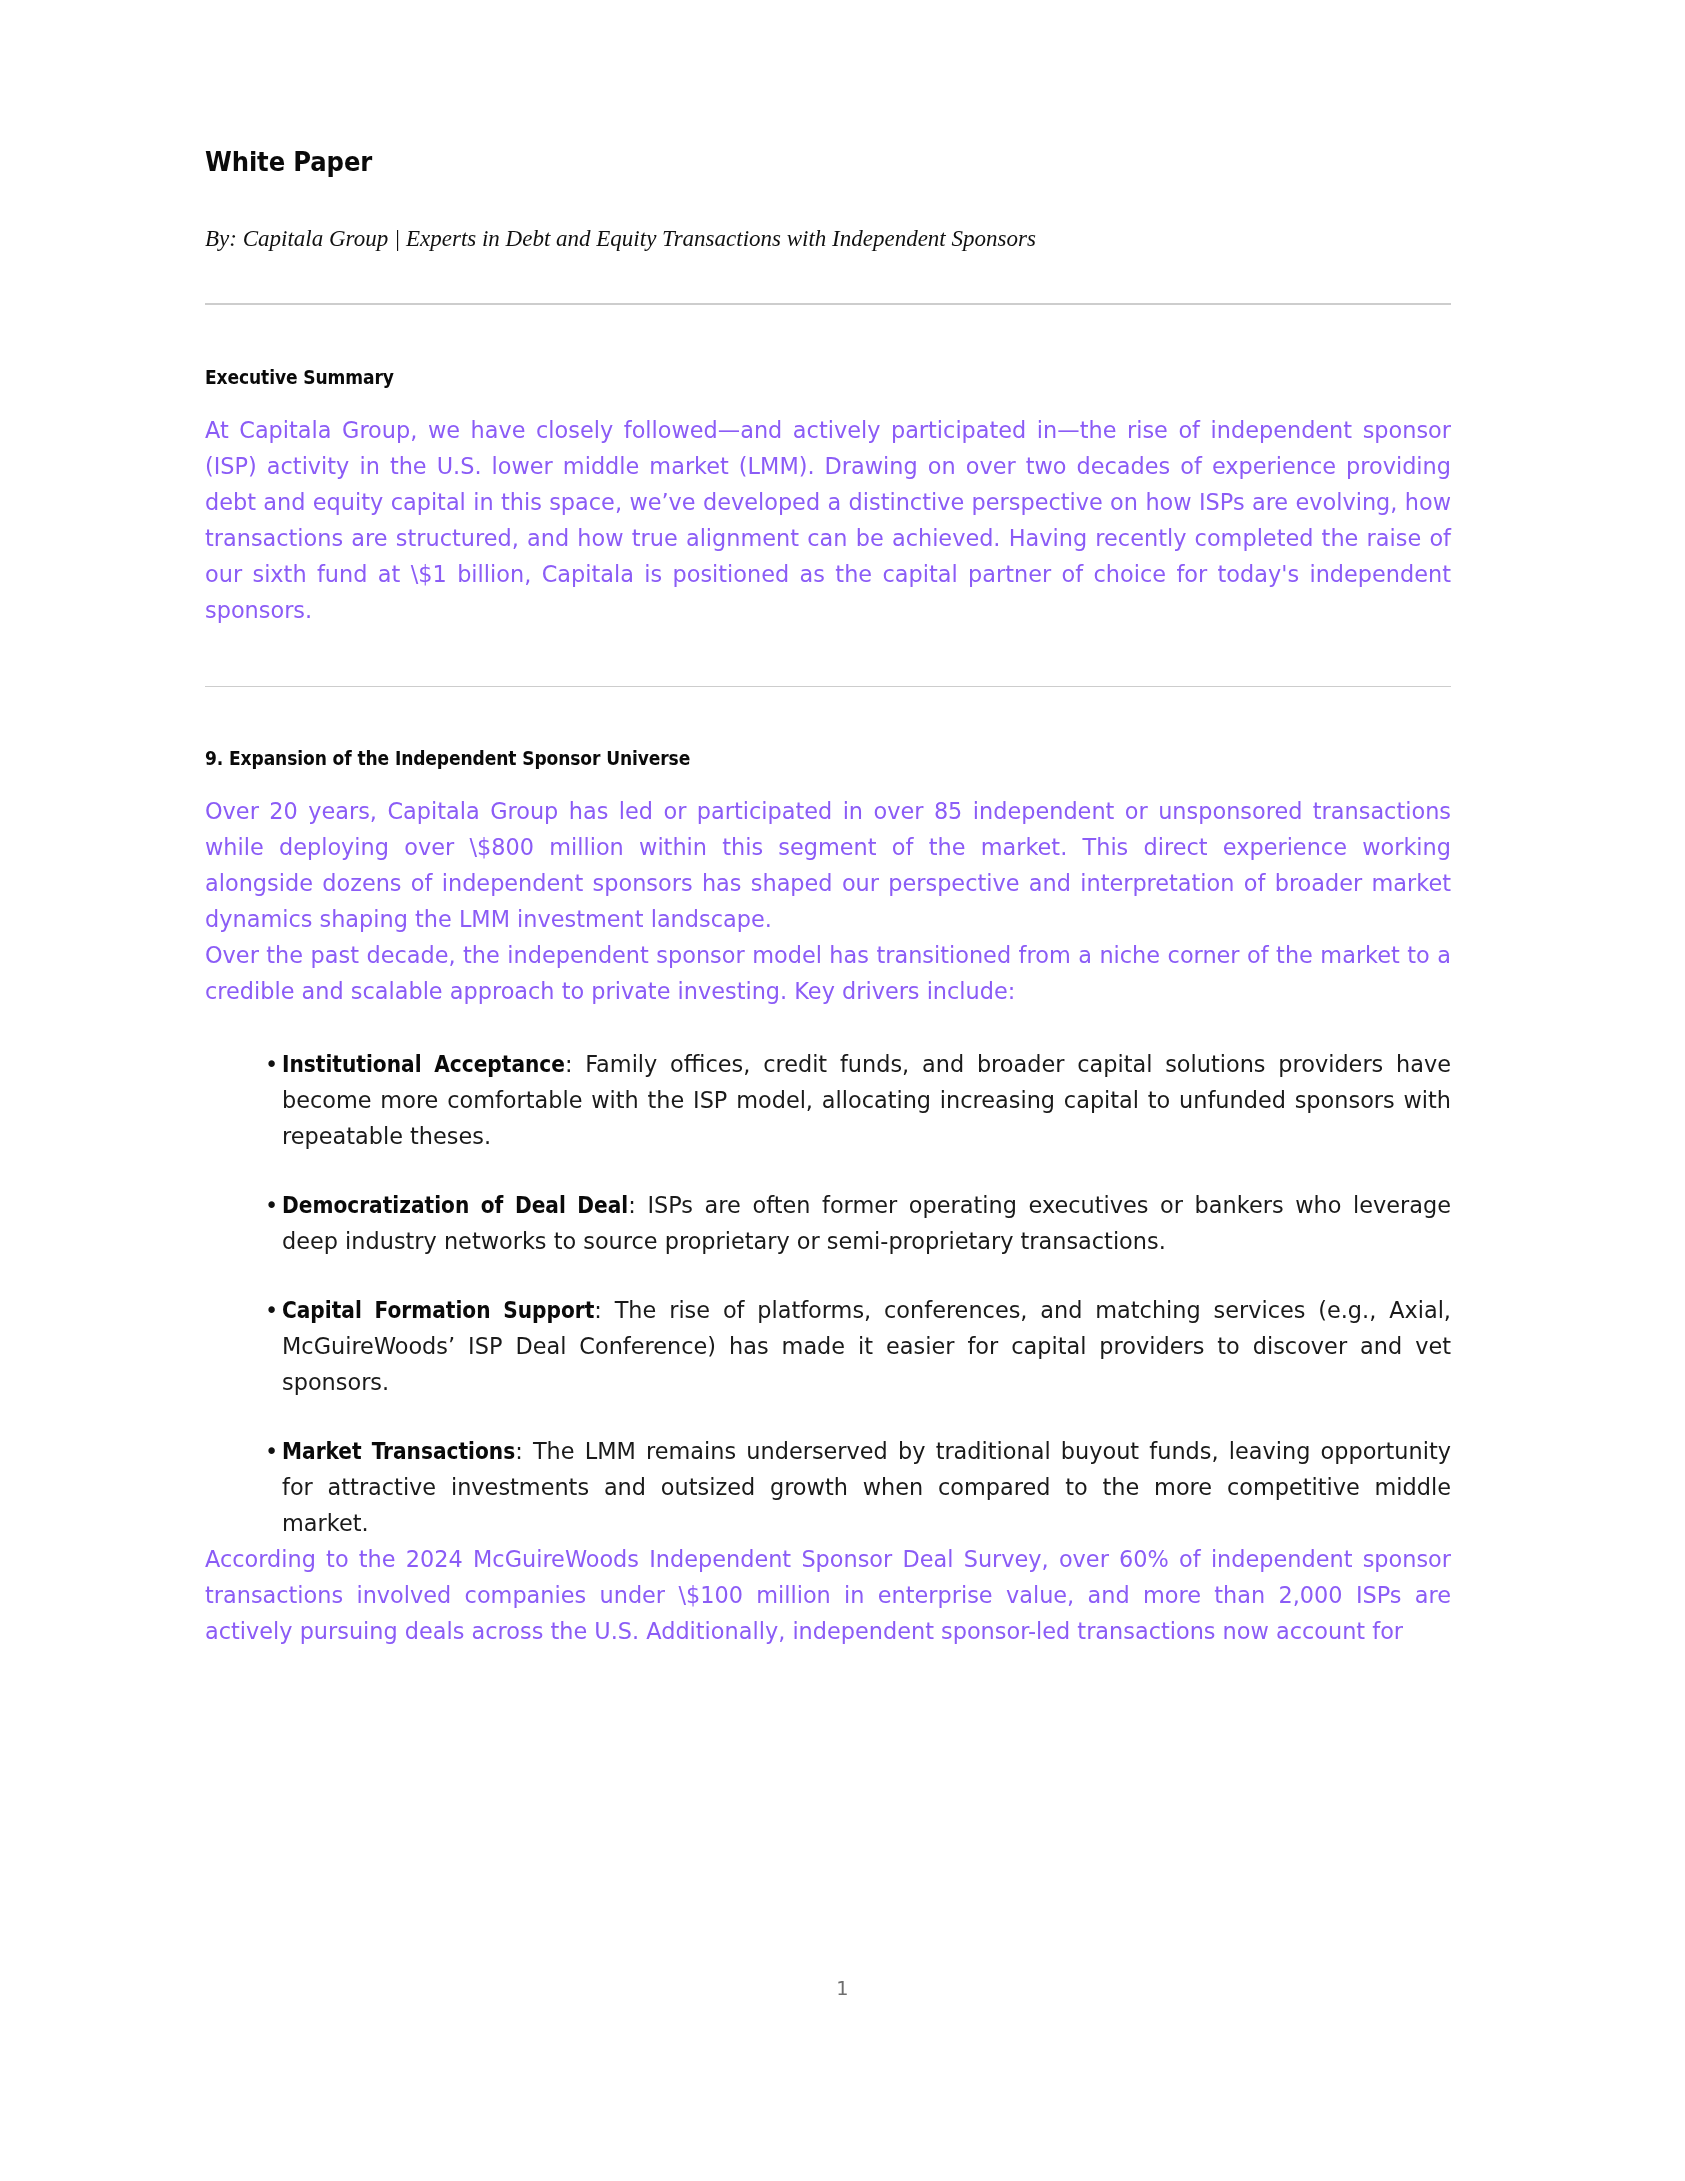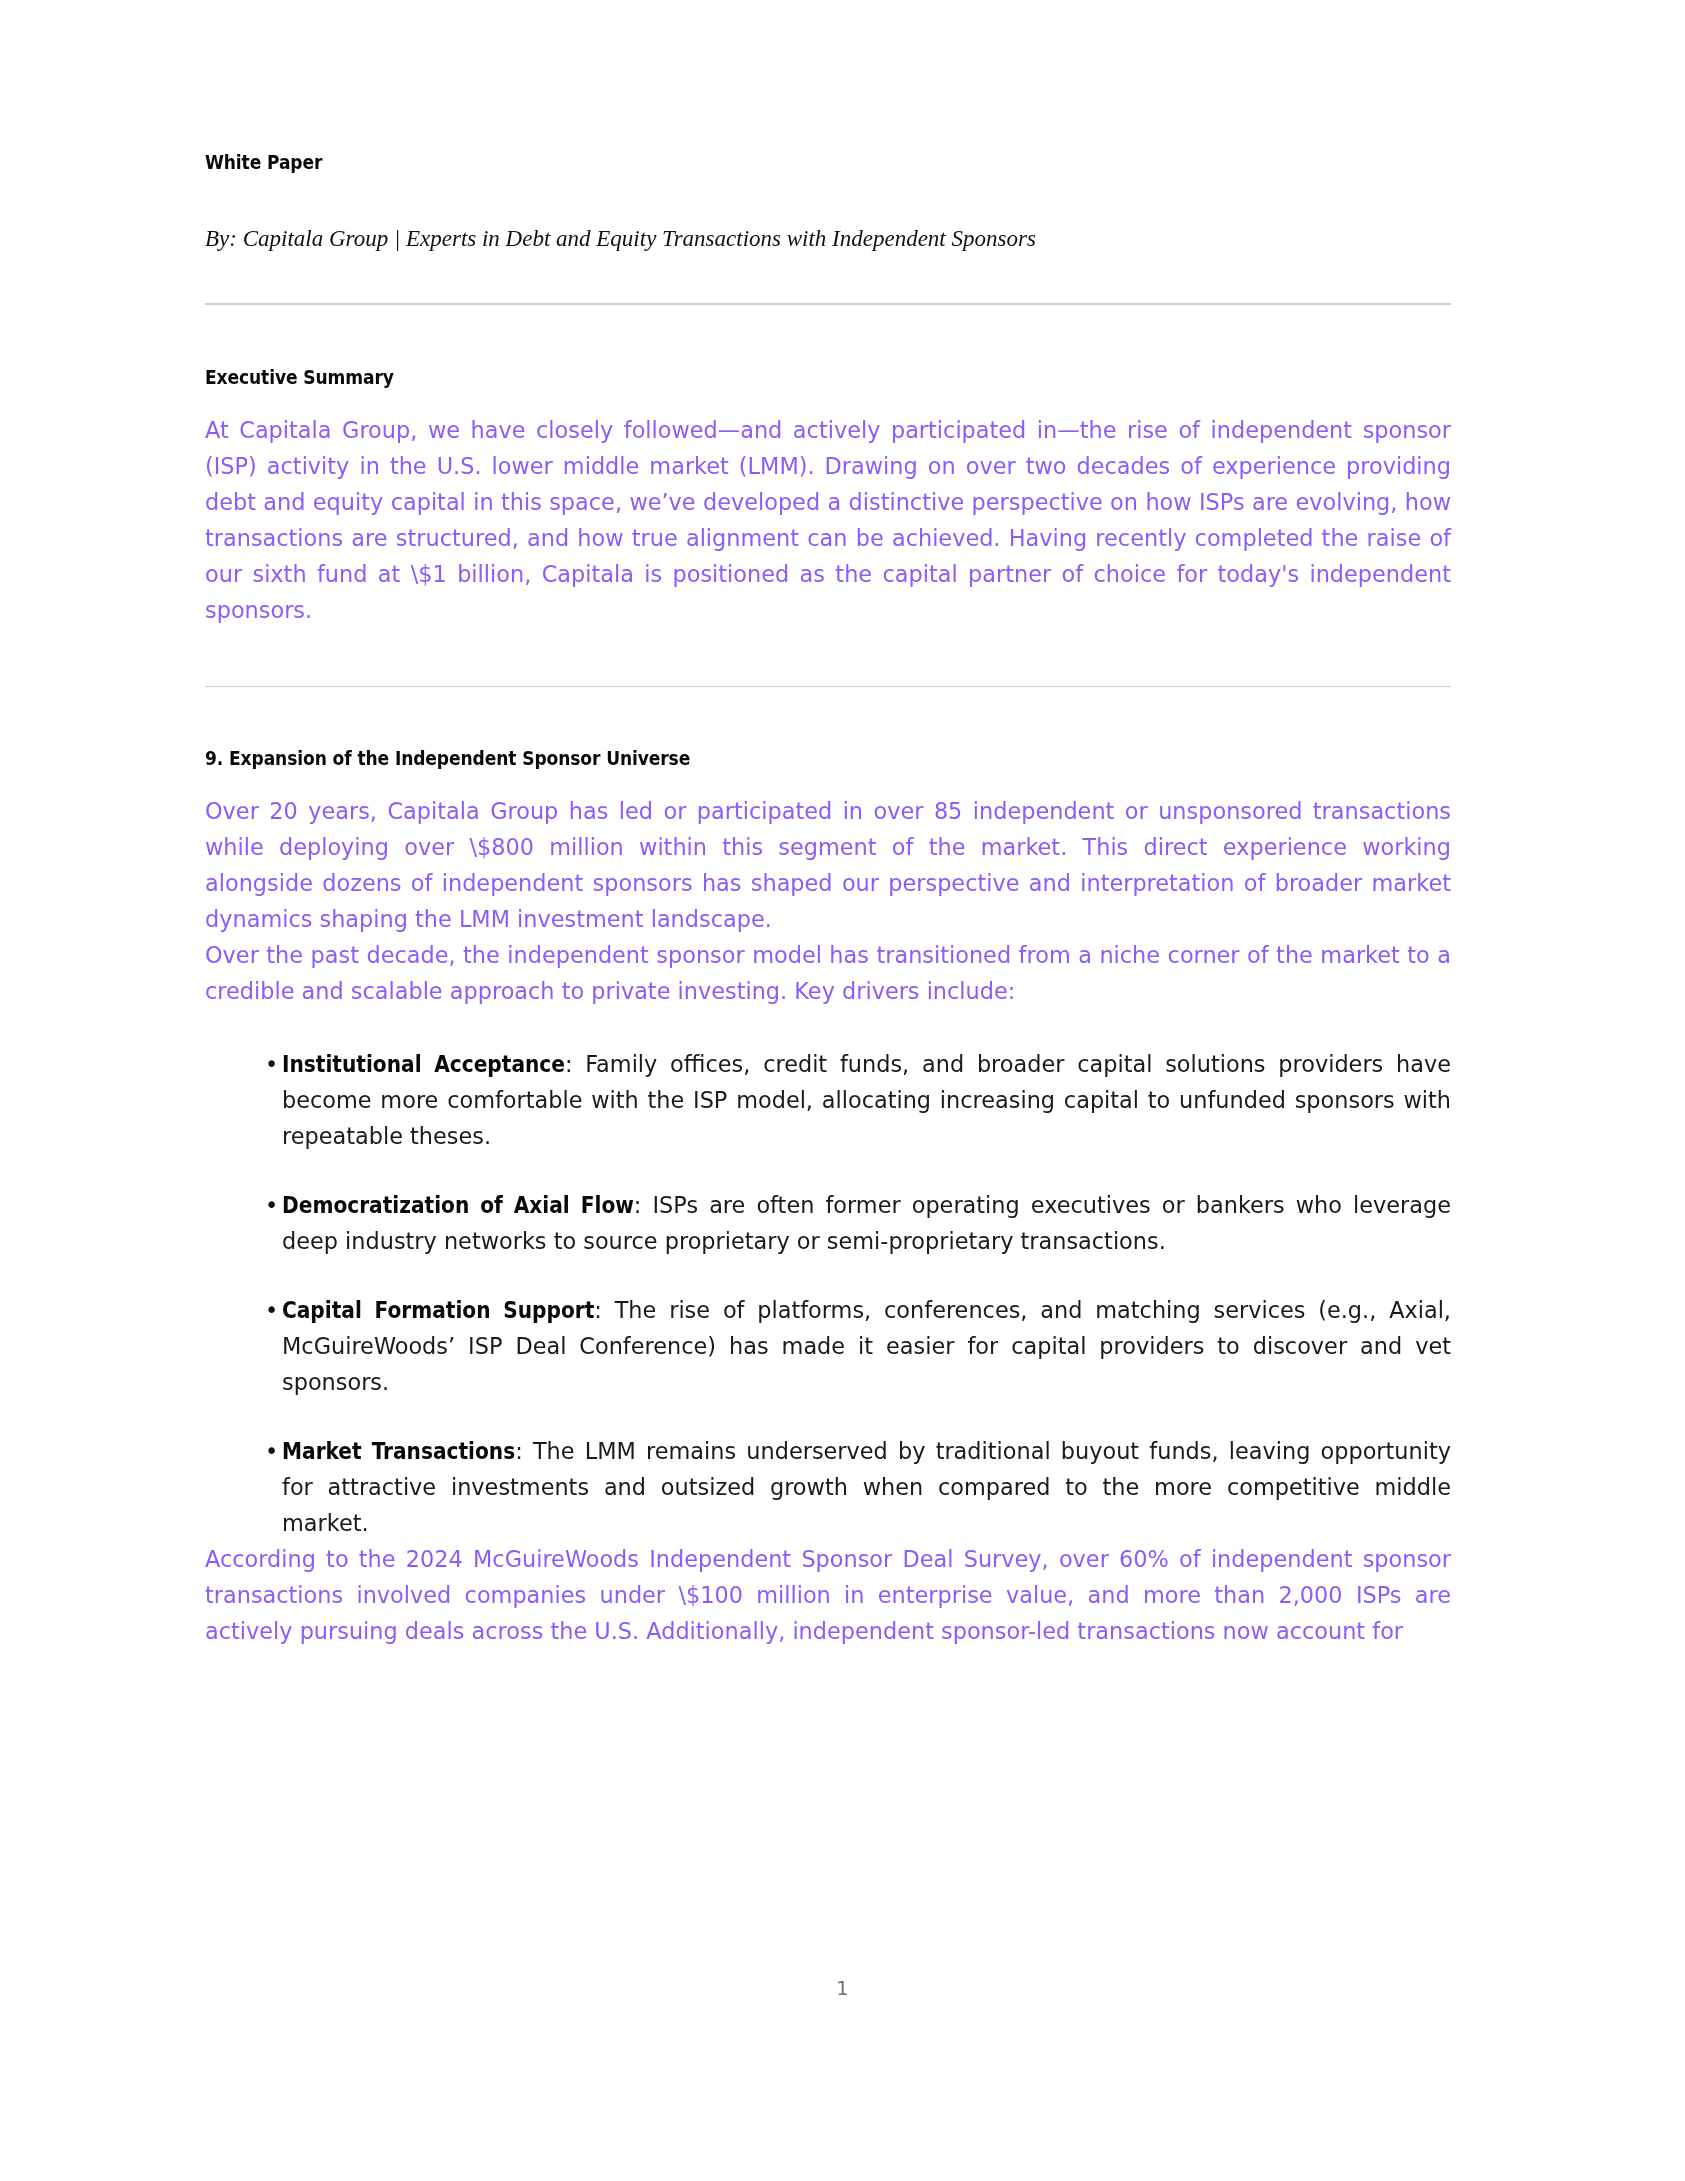--- a/index.html
+++ b/index.html
@@ -30,21 +30,21 @@
   .doc-title,
   .section-heading,
   .sub-heading {
     font-family: "DejaVu Sans Condensed", "Liberation Sans Narrow", "Liberation Sans", sans-serif;
     font-stretch: condensed;
     font-weight: 700;
     color: #0a0a0a;
     letter-spacing: -0.1px;
   }
   .doc-label {
-    font-size: 19px;
+    font-size: 27px;
     line-height: 30px;
     margin-top: 147px;
   }
   .doc-title {
     font-size: 24px;
     line-height: 32px;
     margin-top: 46px;
   }
   .byline {
     font-family: Liberation Serif, serif;
@@ -159,21 +159,21 @@
 
     <p class="body p-s1-a">Over 20 years, Capitala Group has led or participated in over 85 independent or unsponsored transactions while deploying over \$800 million within this segment of the market. This direct experience working alongside dozens of independent sponsors has shaped our perspective and interpretation of broader market dynamics shaping the LMM investment landscape.</p>
 
     <p class="body p-s1-b">Over the past decade, the independent sponsor model has transitioned from a niche corner of the market to a credible and scalable approach to private investing. Key drivers include:</p>
 
     <ul class="bullets">
       <li>
         <span class="marker">•</span><span class="lead">Institutional Acceptance</span><span>: Family offices, credit funds, and broader capital solutions providers have become more comfortable with the ISP model, allocating increasing capital to unfunded sponsors with repeatable theses.</span>
       </li>
       <li>
-        <span class="marker">•</span><span class="lead">Democratization of Axial Flow</span><span>: ISPs are often former operating executives or bankers who leverage deep industry networks to source proprietary or semi-proprietary transactions.</span>
+        <span class="marker">•</span><span class="lead">Democratization of Deal Deal</span><span>: ISPs are often former operating executives or bankers who leverage deep industry networks to source proprietary or semi-proprietary transactions.</span>
       </li>
       <li>
         <span class="marker">•</span><span class="lead">Capital Formation Support</span><span>: The rise of platforms, conferences, and matching services (e.g., Axial, McGuireWoods’ ISP Deal Conference) has made it easier for capital providers to discover and vet sponsors.</span>
       </li>
       <li>
         <span class="marker">•</span><span class="lead">Market Transactions</span><span>: The LMM remains underserved by traditional buyout funds, leaving opportunity for attractive investments and outsized growth when compared to the more competitive middle market.</span>
       </li>
     </ul>
 
     <p class="body p-final">According to the 2024 McGuireWoods Independent Sponsor Deal Survey, over 60% of independent sponsor transactions involved companies under \$100 million in enterprise value, and more than 2,000 ISPs are actively pursuing deals across the U.S. Additionally, independent sponsor-led transactions now account for</p>

